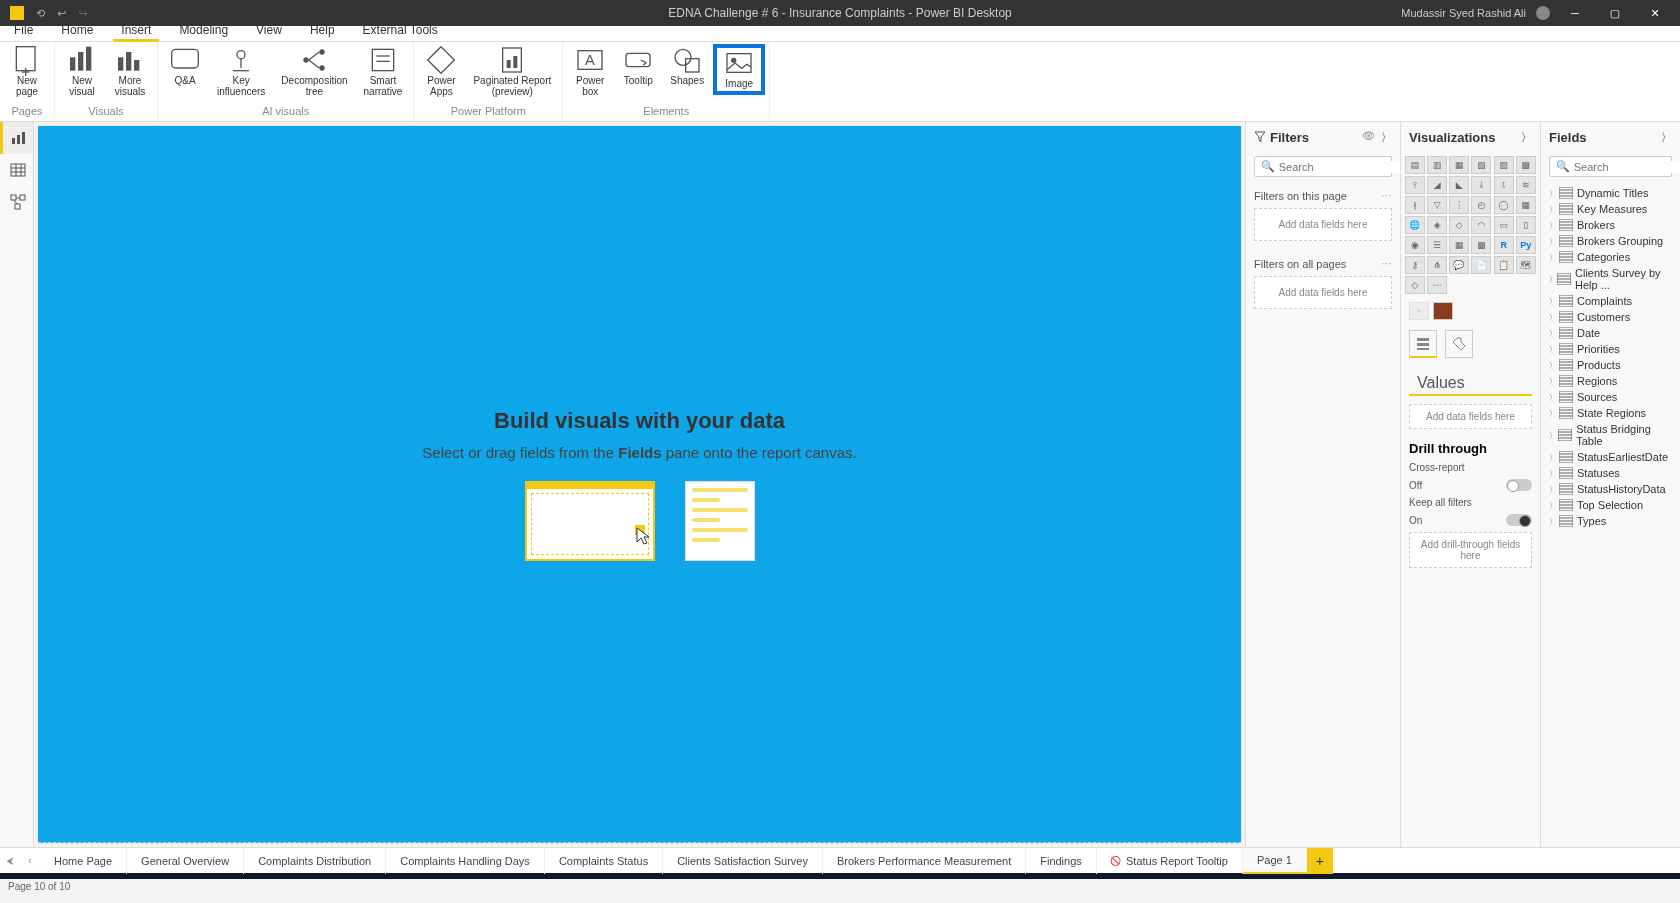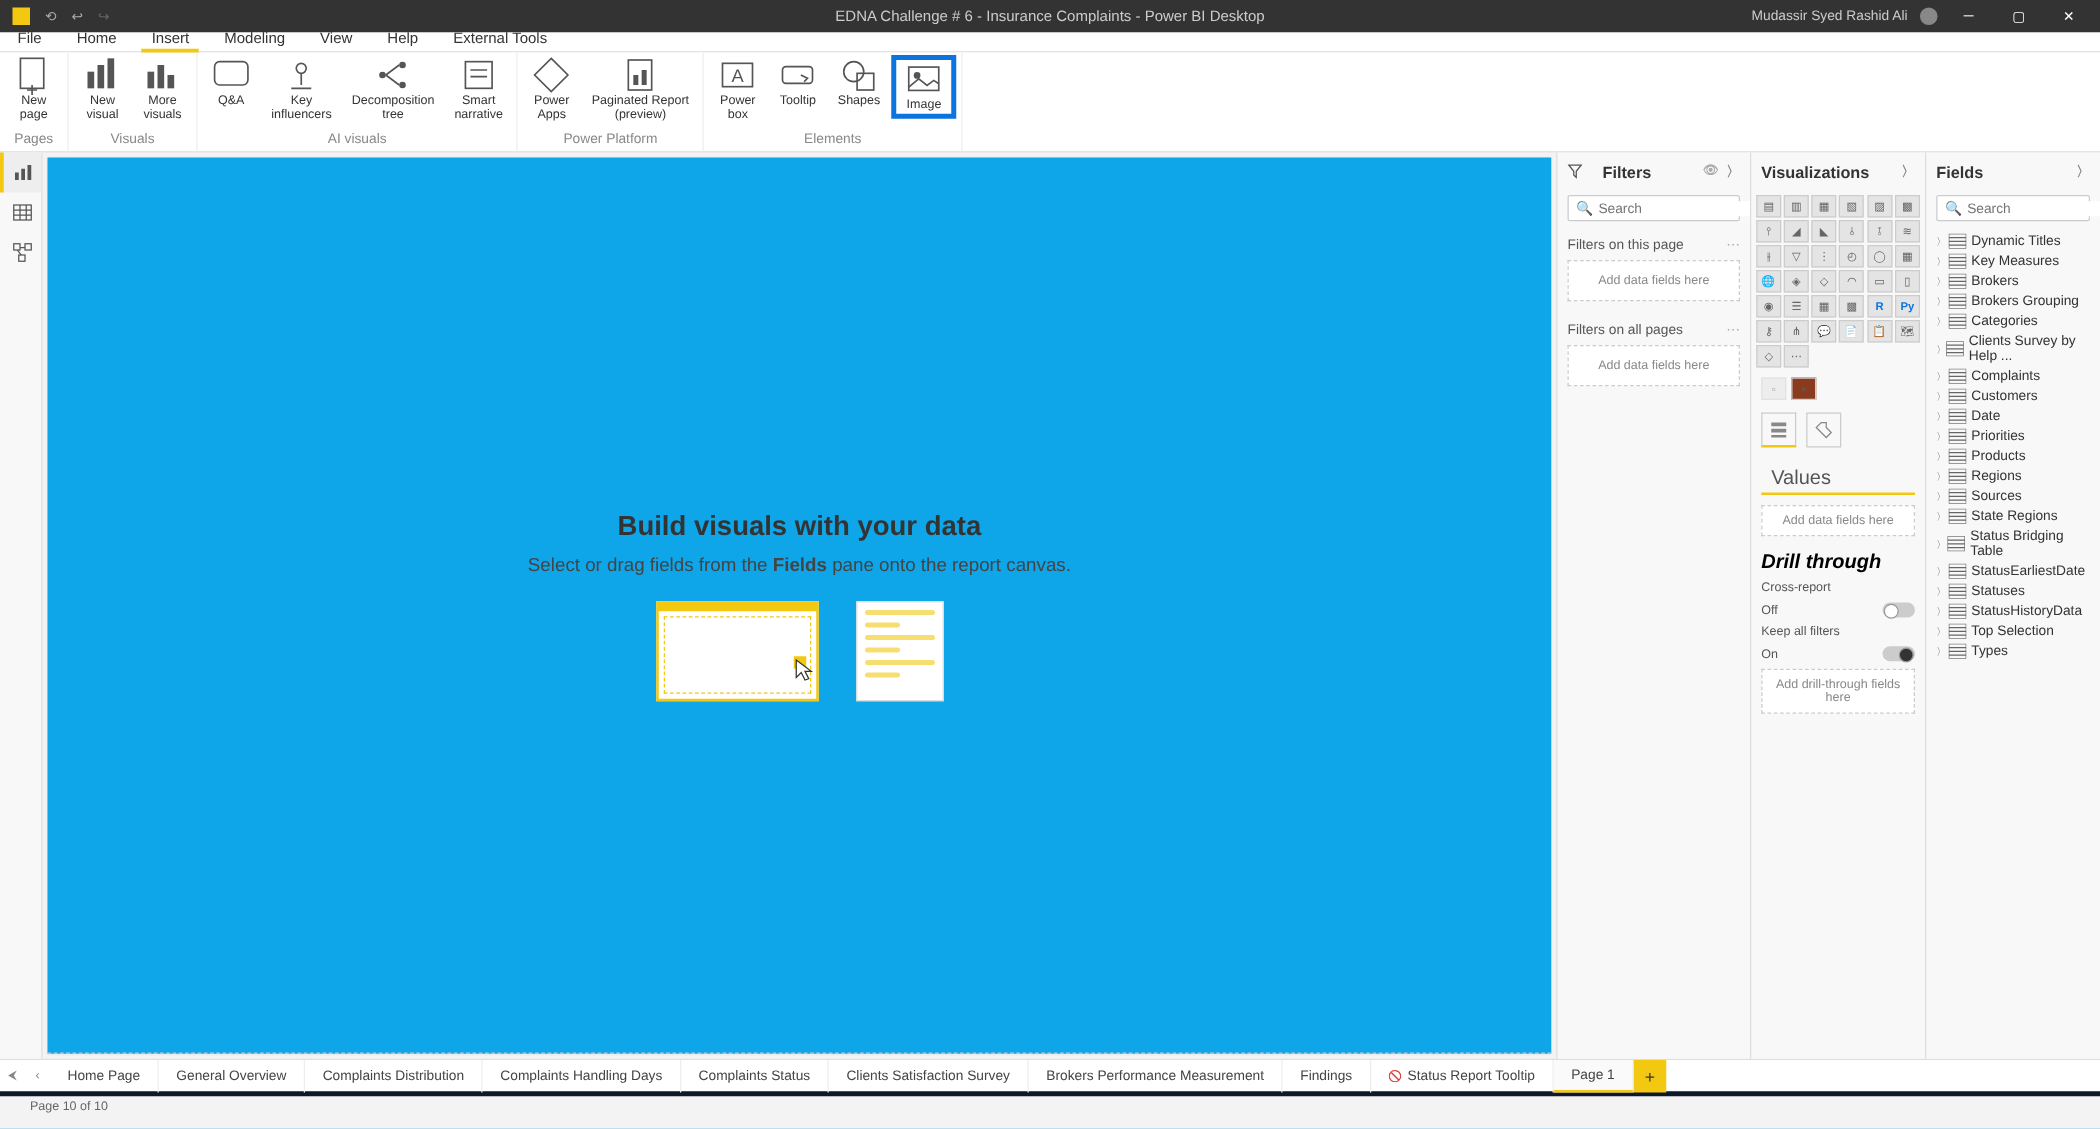--- a/index.html
+++ b/index.html
@@ -62,42 +62,42 @@
 .filter-section { padding: 8px; font-size: 11px; color: #555; }
 .filter-section-title { display: flex; justify-content: space-between; align-items: center; margin-bottom: 6px; }
 .filter-drop { background: #fff; border: 1px dashed #ccc; padding: 10px; text-align: center; font-size: 10px; color: #888; }
 
 
 .viz-grid { display: grid; grid-template-columns: repeat(6, 1fr); gap: 2px; padding: 4px; }
 .viz-icon { width: 20px; height: 18px; background: #e4e4e4; border: 1px solid #ccc; cursor: pointer; display: flex; align-items: center; justify-content: center; font-size: 9px; color: #666; }
 .viz-section-title { font-size: 16px; padding: 6px 8px 2px; color: #555; border-bottom: 2px solid #f2c811; display: inline-block; margin: 4px 8px; }
 .viz-well { background: #fff; border: 1px dashed #ccc; margin: 4px 8px; padding: 6px; font-size: 10px; color: #888; text-align: center; }
 .drill-section { padding: 8px; font-size: 11px; }
-.drill-title { font-size: 16px; font-weight: 600; margin-bottom: 6px; font-style: italic; }
+.drill-title { font-size: 13px; font-weight: 600; margin-bottom: 6px; }
 .toggle-row { display: flex; align-items: center; justify-content: space-between; margin: 6px 0; font-size: 10px; color: #555; }
 .toggle { width: 26px; height: 12px; border-radius: 6px; background: #ccc; position: relative; }
 .toggle::after { content: ''; position: absolute; width: 10px; height: 10px; background: #fff; border-radius: 50%; top: 1px; left: 1px; border: 1px solid #999; }
 .toggle.on::after { left: auto; right: 1px; background: #333; }
 
 
 .fields-list { padding: 4px; overflow-y: auto; }
 .field-item { display: flex; align-items: center; padding: 2px 4px; font-size: 11px; color: #333; cursor: pointer; }
 .field-chevron { width: 10px; font-size: 8px; color: #666; }
 .field-icon { width: 14px; height: 12px; margin-right: 4px; display: inline-block; }
 .field-icon svg { width: 14px; height: 12px; }
 
 
 .pagetabs { height: 26px; background: #fff; border-top: 1px solid #ddd; display: flex; align-items: center; }
 .pagetab-nav { width: 20px; text-align: center; font-size: 10px; color: #888; cursor: pointer; }
 .pagetab { padding: 0 14px; height: 26px; display: flex; align-items: center; font-size: 11px; color: #444; border-right: 1px solid #eee; cursor: pointer; }
 .pagetab.active { background: #fafafa; border-bottom: 2px solid #f2c811; }
 .pagetab-add { width: 26px; height: 26px; background: #f2c811; color: #333; display: flex; align-items: center; justify-content: center; font-size: 14px; cursor: pointer; }
 
 
-.statusbar { height: 20px; background: #f3f3f3; border-top: 4px solid #0f172a; display: flex; align-items: center; padding: 0 24px; font-size: 10px; color: #666; }
+.statusbar { height: 20px; background: #f3f3f3; border-top: 6px solid #0f172a; display: flex; align-items: center; padding: 0 8px; font-size: 10px; color: #666; }
 
 svg { display: block; }
 .viz-tabs { display: flex; gap: 8px; padding: 6px 8px; }
 .viz-tab-icon { width: 28px; height: 28px; border: 1px solid #ccc; display: flex; align-items: center; justify-content: center; cursor: pointer; }
 .viz-tab-icon.active { border-bottom: 2px solid #f2c811; }
 </style>
 </head>
 <body>
 
 <div class="titlebar">
@@ -342,21 +342,21 @@
         <div class="illus-line"></div>
         <div class="illus-line short"></div>
         <div class="illus-line"></div>
         <div class="illus-line short"></div>
       </div>
     </div>
   </div>
 
   <div class="panel panel-filters">
     <div class="panel-header">
-      <span style="display:flex;align-items:center;gap:16px">
+      <span style="display:flex;align-items:center;gap:4px">
         <svg width="12" height="12" viewBox="0 0 12 12">
             <path d="M1 1 L11 1 L7 6 L7 11 L5 9 L5 6 Z" fill="none" stroke="#555"></path>
           </svg>
         <span>Filters</span>
       </span>
       <span style="display:flex;gap:6px">
         <span style="color:#aaa;font-size:10px">👁</span>
         <span class="chevron">〉</span>
       </span>
     </div>

